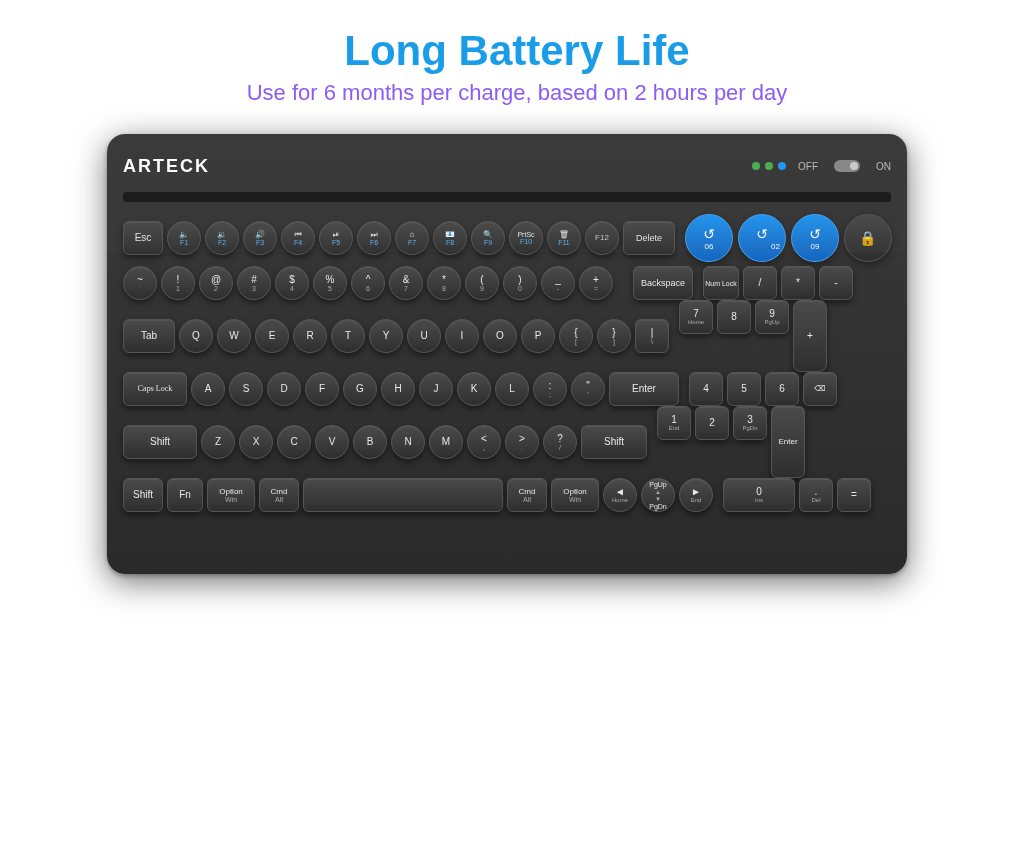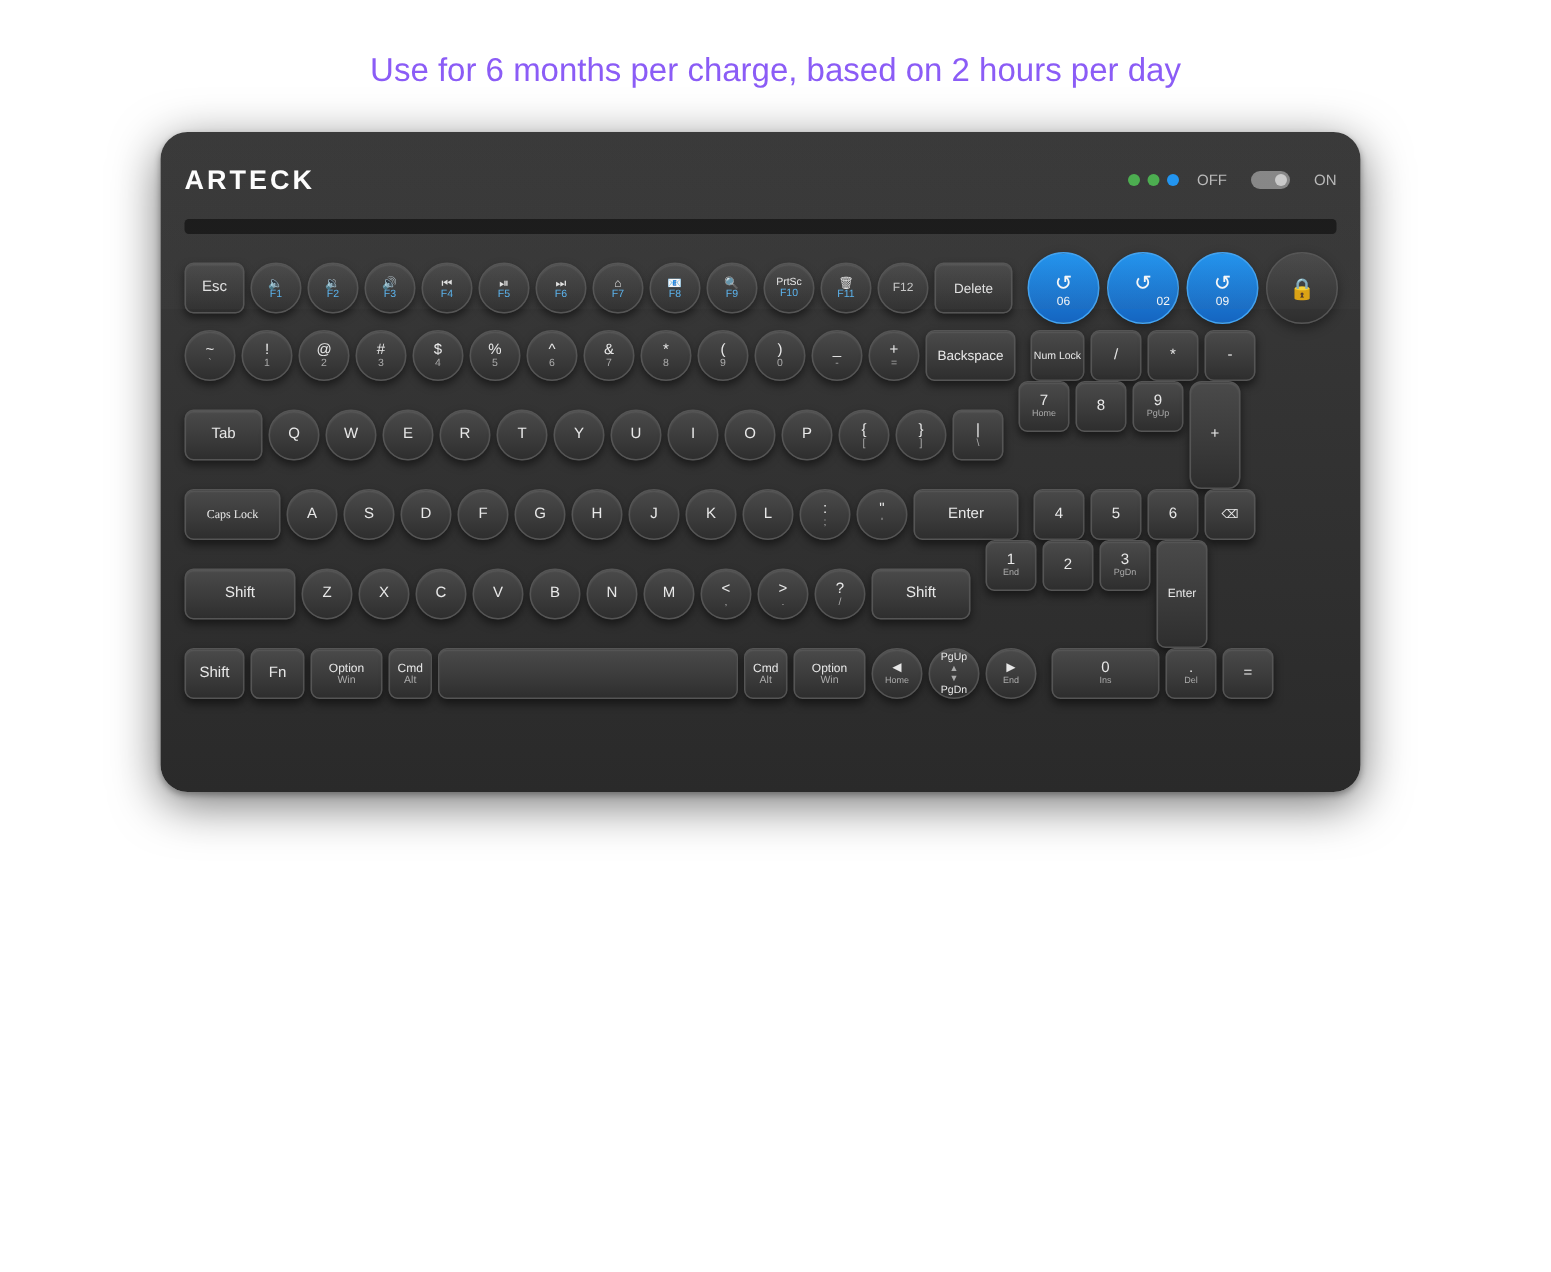--- a/index.html
+++ b/index.html
@@ -157,30 +157,30 @@
     .key .key-main { font-size: 10px; color: #e8e8e8; line-height: 1; }
     .key .key-sub { font-size: 7px; color: #aaa; line-height: 1; }
     .key .key-fn { font-size: 7px; color: #5bb8f5; line-height: 1; }
 
     
     .k-std { width: 34px; height: 34px; }
 
     
     .k-esc { width: 40px; height: 34px; border-radius: 6px; }
     .k-del { width: 52px; height: 34px; border-radius: 6px; }
-    .k-backspace { width: 60px; height: 34px; border-radius: 6px; }
+    .k-backspace { width: 60px; height: 34px; border-radius: 6px; margin-left: 16px; }
     .k-tab { width: 52px; height: 34px; border-radius: 6px; }
     .k-caps { width: 64px; height: 34px; border-radius: 6px; }
     .k-enter-main { width: 60px; height: 34px; border-radius: 6px; }
     .k-shift-l { width: 74px; height: 34px; border-radius: 6px; }
     .k-shift-r { width: 66px; height: 34px; border-radius: 6px; }
     .k-ctrl { width: 40px; height: 34px; border-radius: 6px; }
     .k-fn { width: 36px; height: 34px; border-radius: 6px; }
     .k-option { width: 48px; height: 34px; border-radius: 6px; }
-    .k-cmd { width: 29px; height: 34px; border-radius: 6px; }
+    .k-cmd { width: 40px; height: 34px; border-radius: 6px; }
     .k-space { width: 200px; height: 34px; border-radius: 17px; }
     .k-numlock { width: 36px; height: 34px; border-radius: 6px; font-size: 8px; }
     .k-numenter { width: 36px; height: 68px; border-radius: 6px; }
     .k-num0 { width: 72px; height: 34px; border-radius: 17px; }
 
     
     .k-bt {
       width: 48px;
       height: 48px;
       background: linear-gradient(180deg, #2196f3 0%, #1565c0 100%);
@@ -238,20 +238,21 @@
       gap: 6px;
       align-items: center;
       margin-bottom: 4px;
       justify-content: flex-end;
     }
   </style>
 </head>
 <body>
 
 <div class="header">
+  <div class="header-title">Long Battery Life</div>
   <div class="header-subtitle">Use for 6 months per charge, based on 2 hours per day</div>
 </div>
 
 <div class="keyboard-container">
   <div class="keyboard-body">
 
     <div class="top-bar">
       <div class="brand-logo">ARTECK</div>
       <div class="top-right">
         <div class="indicator-dots">

